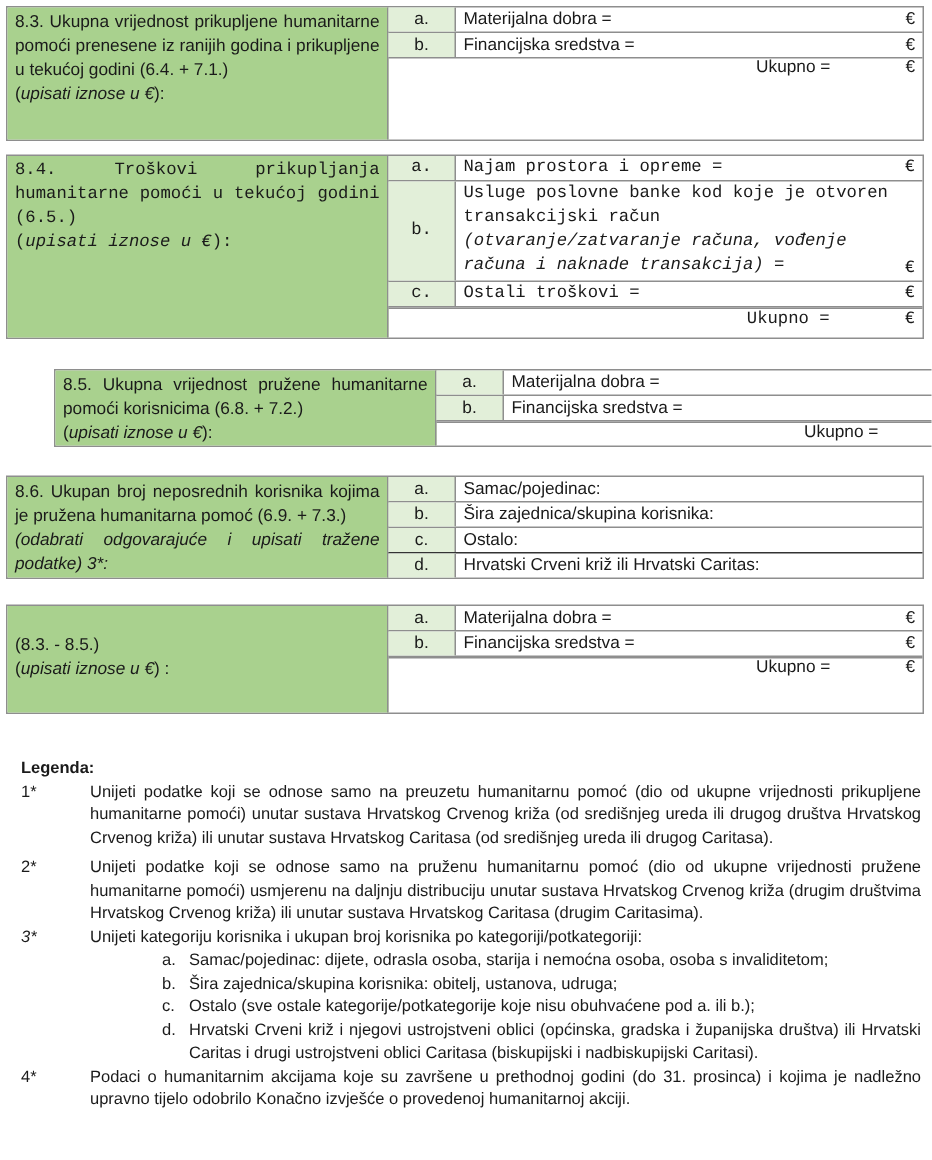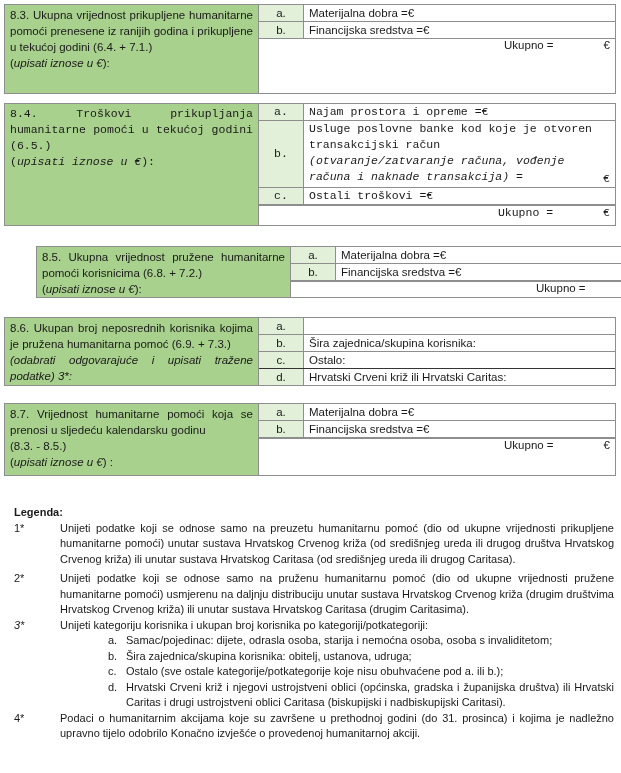--- a/index.html
+++ b/index.html
@@ -16,21 +16,21 @@
     width: 254px; background: #a9d18e; border-right: 1px solid #8e8e8e;
     padding: 2px 5px; box-sizing: border-box; line-height: 16px; text-align: justify;
   }
   .sec .right { flex: 1; display: flex; flex-direction: column; }
   .row { display: flex; border-bottom: 1px solid #8e8e8e; }
   .row:last-child { border-bottom: none; }
   .row .k {
     width: 44px; background: #e2efd9; border-right: 1px solid #8e8e8e;
     text-align: center; line-height: 16px; display: flex; align-items: center; justify-content: center;
   }
-  .row .v { flex: 1; padding: 0 5px; line-height: 16px; display: flex; }
+  .row .v { flex: 1; padding: 0 5px; line-height: 16px; display: flex; justify-content: space-between; }
   .row .v.multi { display: block; position: relative; }
   .row .v.multi .eur { position: absolute; right: 5px; bottom: 0; }
   .tot { display: flex; justify-content: flex-end; align-items: flex-start; padding: 0 5px; flex: 1; }
   .tot .lbl { margin-right: 50px; }
   .ital { font-style: italic; }
   .legend { position: absolute; left: 14px; top: 505px; width: 600px; font-size: 11px; line-height: 15.5px; }
   .legend .title { font-weight: bold; }
   .li { display: flex; }
   .li .n { width: 46px; flex-shrink: 0; }
   .li .t { flex: 1; text-align: justify; }
@@ -131,20 +131,23 @@
 </div>
 
 <div class="sec" style="top:317px;height:69px;">
   <div class="left">
     <span>8.6. Ukupan broj neposrednih korisnika kojima je pružena humanitarna pomoć (6.9. + 7.3.)</span><br>
     <span class="ital">(odabrati odgovarajuće i upisati tražene podatke) 3*:</span>
   </div>
   <div class="right">
     <div class="row" style="flex:1;">
       <div class="k">a.</div>
+      <div class="v">
+          <span>Samac/pojedinac:</span>
+        </div>
     </div>
     <div class="row" style="flex:1;">
       <div class="k">b.</div>
       <div class="v">
           <span>Šira zajednica/skupina korisnika:</span>
         </div>
     </div>
     <div class="row" style="flex:1;border-bottom-color:#333;">
       <div class="k">c.</div>
       <div class="v">
@@ -155,21 +158,21 @@
       <div class="k">d.</div>
       <div class="v">
           <span>Hrvatski Crveni križ ili Hrvatski Caritas:</span>
         </div>
     </div>
   </div>
 </div>
 
 <div class="sec" style="top:403px;height:73px;">
   <div class="left">
-    <span>8.7. Vrijednost humanitarne pomoći koja se prenosi u sljedeću kalendarsku godinu</span><br>
+    <br>
     <span>(8.3. - 8.5.)</span><br>
     (<span class="ital">upisati iznose u €</span>) :
   </div>
   <div class="right">
     <div class="row">
       <div class="k">a.</div>
       <div class="v">
           <span>Materijalna dobra  =</span>
           <span>€</span>
         </div>

